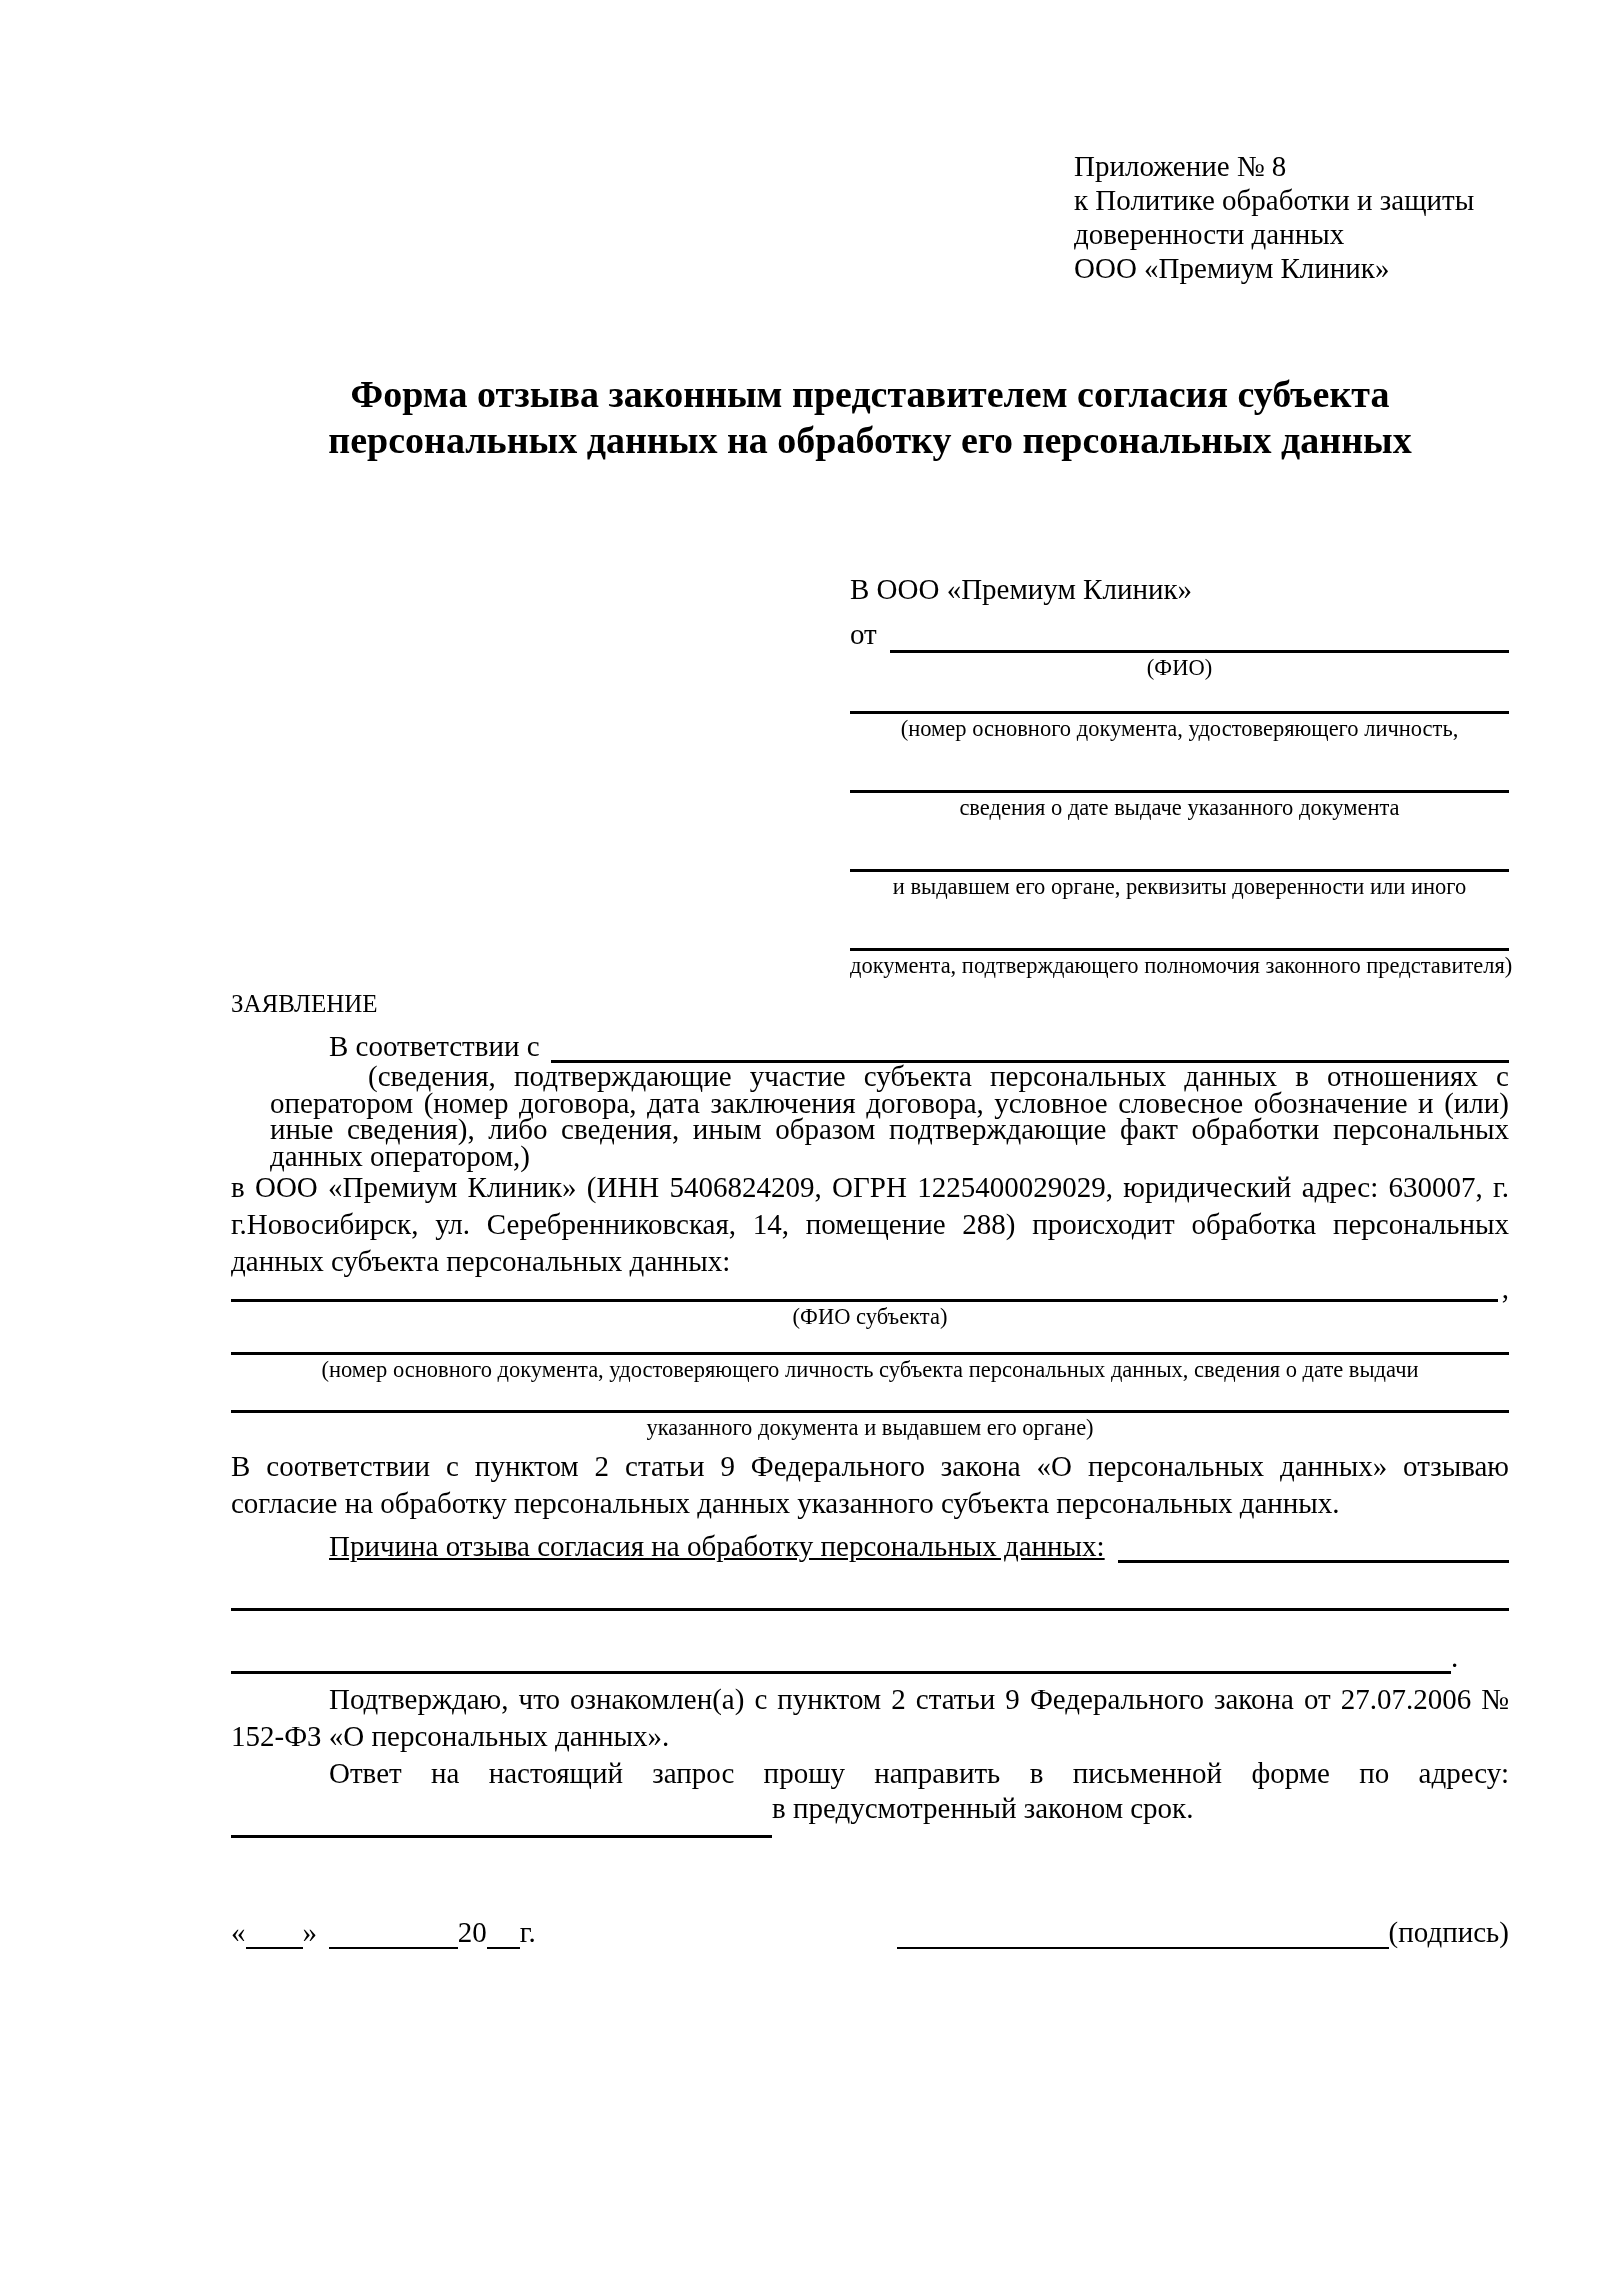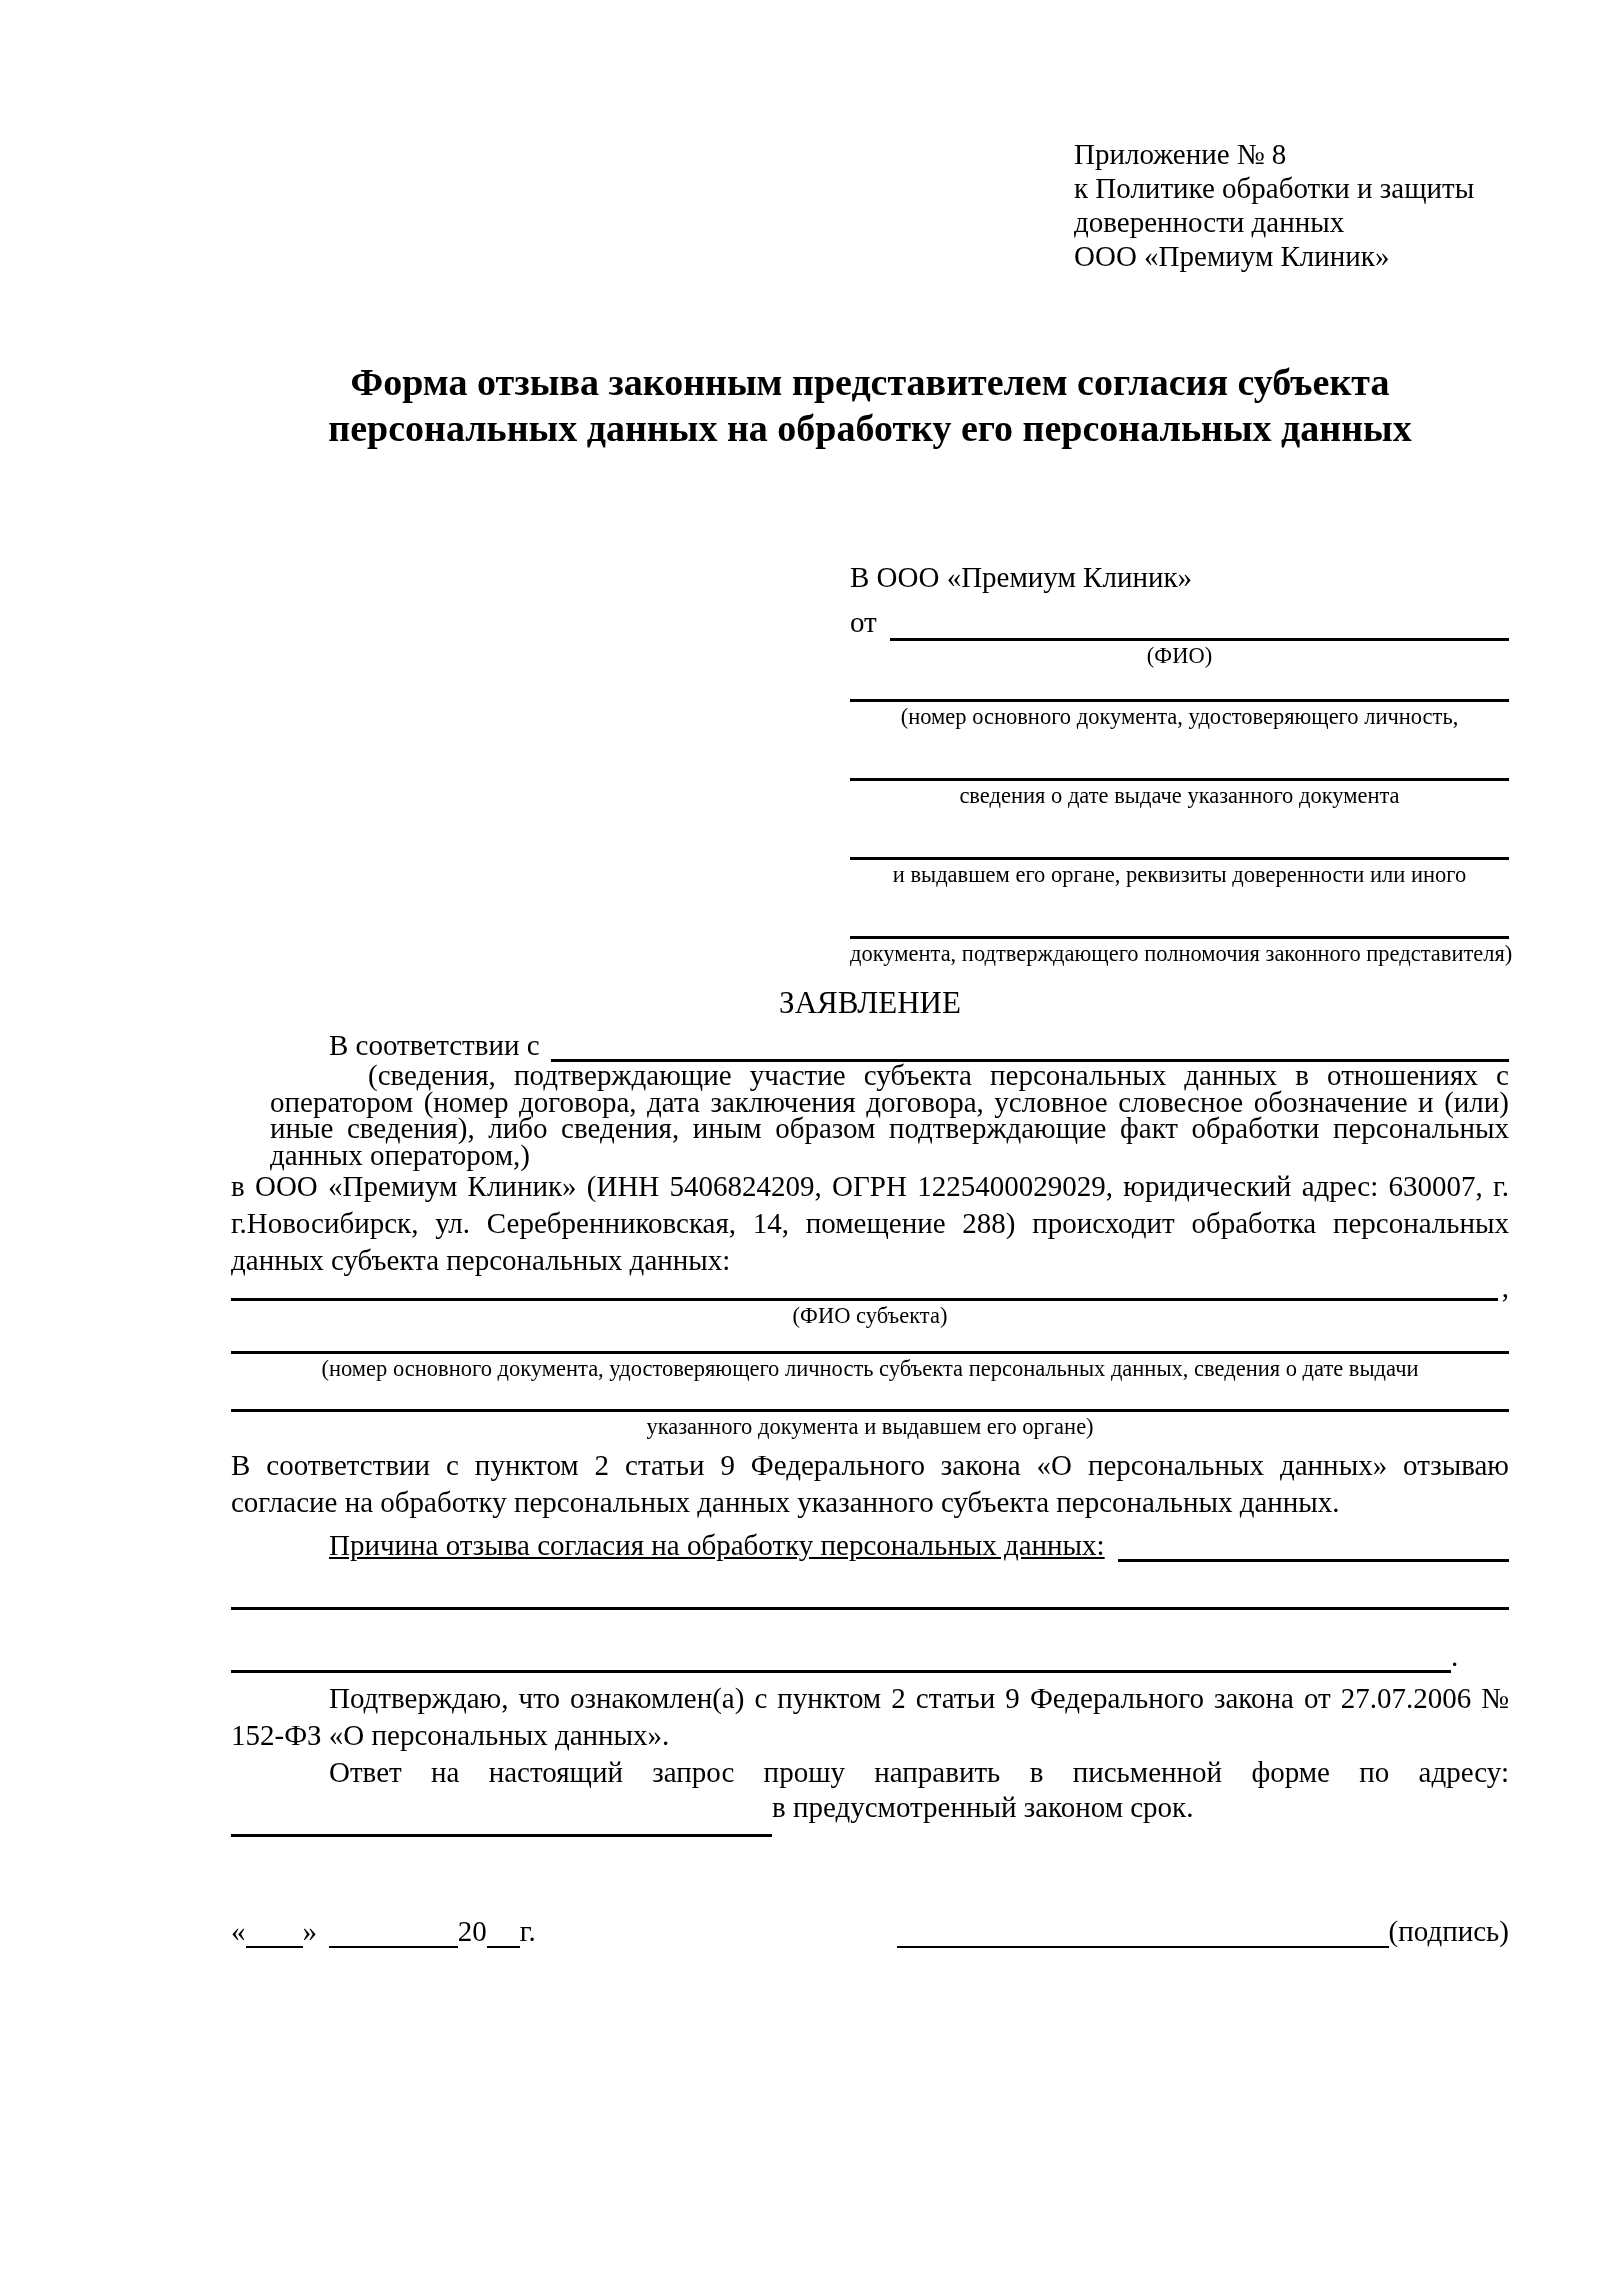--- a/index.html
+++ b/index.html
@@ -12,21 +12,21 @@
     width: 1621px;
     height: 2293px;
     background: #ffffff;
     color: #000000;
     font-family: "Liberation Serif", "DejaVu Serif", serif;
     overflow: hidden;
   }
   .content {
     position: absolute;
     left: 231px;
-    top: 0;
+    top: 12px;
     width: 1278px;
   }
 
   
   .appendix {
     margin-top: 137px;
     margin-left: 843px;
     font-size: 29px;
     line-height: 34px;
     white-space: nowrap;
@@ -64,23 +64,23 @@
     font-size: 22.5px;
     line-height: 29px;
     text-align: center;
     white-space: nowrap;
   }
   .addr-line { border-bottom: 3.9px solid #000; height: 47px; }
   .addr-line.first { height: 29px; }
 
   
   .zayavlenie {
-    margin-top: 16px;
-    text-align: center;
-    font-size: 31px;
+    margin-top: 5px;
+    text-align: left;
+    font-size: 25px;
     line-height: 37px;
   }
   .according-row {
     display: flex;
     align-items: flex-end;
     height: 41px;
     padding-left: 98px;
     font-size: 29px;
   }
   .according-row .lbl { padding-right: 11.8px; }

